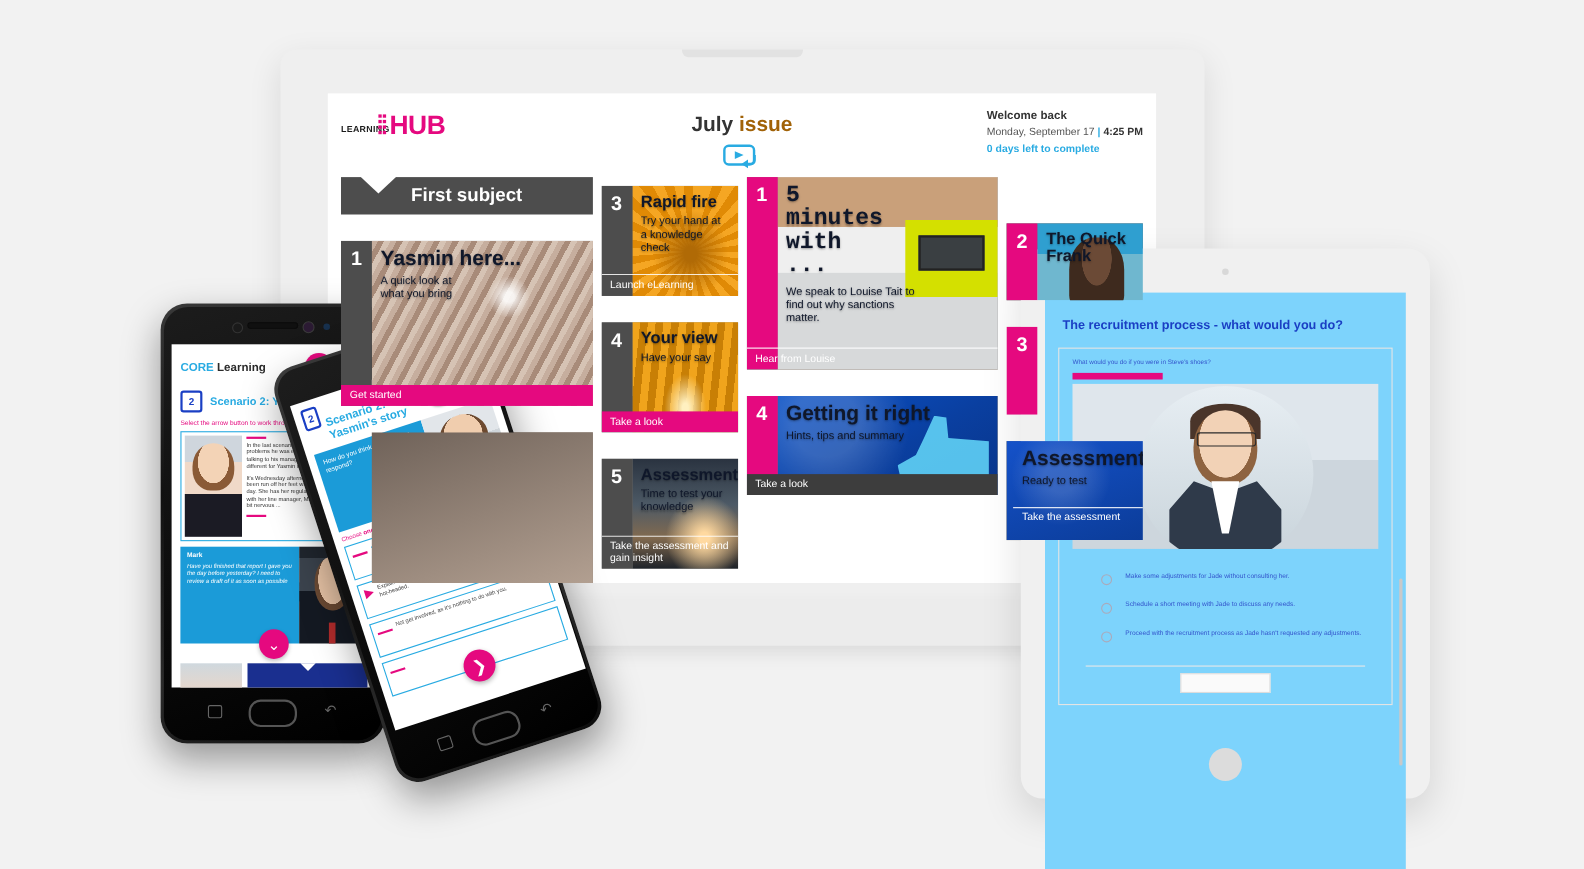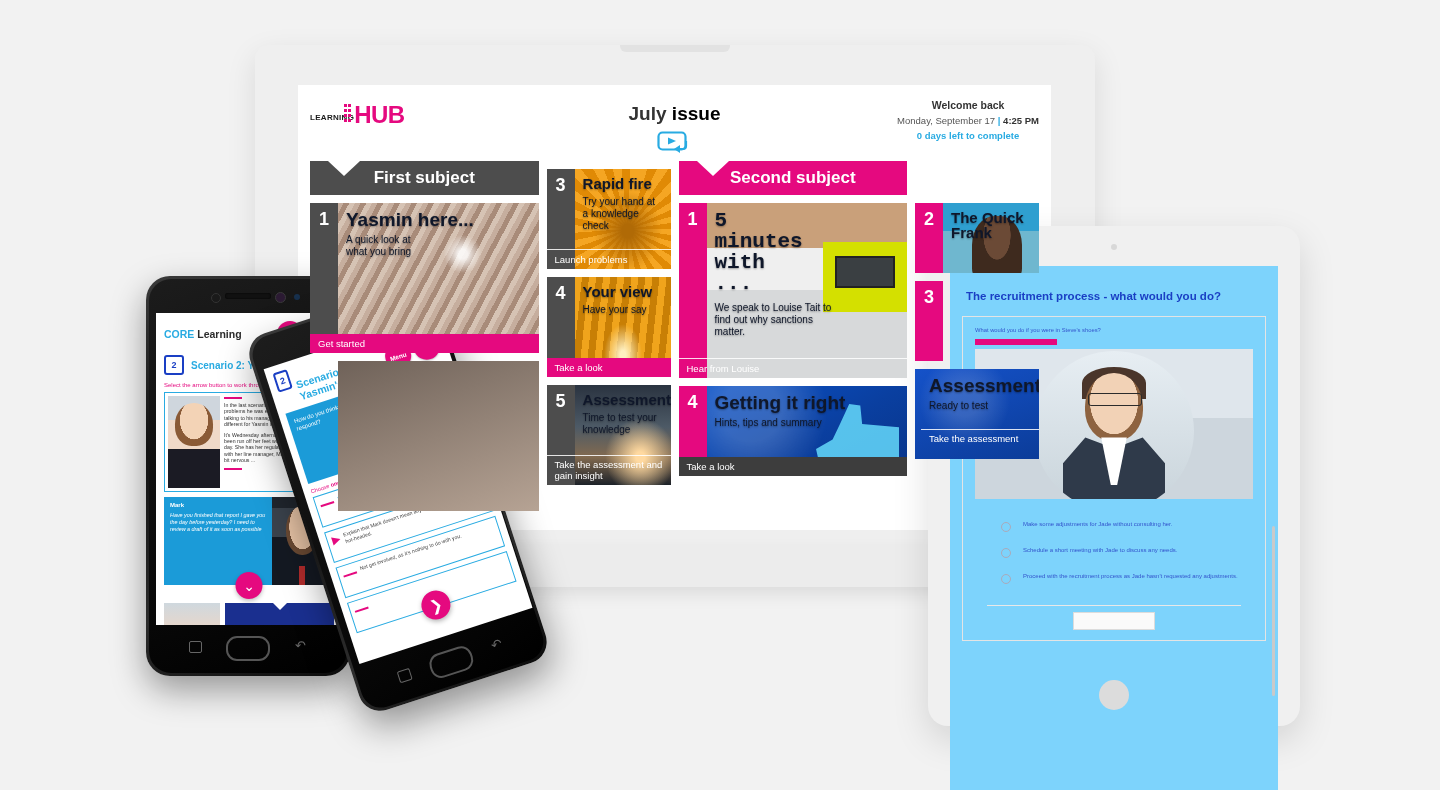--- a/index.html
+++ b/index.html
@@ -38,34 +38,34 @@
     font-size:8px;font-weight:bold;color:#1a1a1a;letter-spacing:.3px;
     margin-bottom:3px;
   }
   .logo-hub{position:relative;font-size:24px;font-weight:bold;color:#e5097f;line-height:20px;letter-spacing:-.5px;}
   .logo-dots{position:absolute;left:-10px;top:-1px;width:8px;height:20px;}
   .logo-dots i{position:absolute;width:3px;height:3px;background:#e5097f;display:block;}
   .issue-title{
     position:absolute;left:0;right:0;top:18px;text-align:center;
     font-size:19px;font-weight:bold;color:#333;
   }
-  .issue-title .hl{color:#000000;}
+  .issue-title .hl{color:#a16207;}
   .video-icon{
     position:absolute;left:50%;transform:translateX(-50%);top:46px;
   }
-  .welcome{position:absolute;right:12px;top:14px;text-align:center;line-height:13px;}
+  .welcome{position:absolute;right:12px;top:14px;text-align:left;line-height:13px;}
   .welcome .wb{font-size:10.5px;font-weight:bold;color:#333;}
   .welcome .dt{font-size:9.5px;color:#555;margin-top:2px;}
   .welcome .dt b{color:#333;}
   .welcome .dt .sep{color:#29abe2;font-weight:bold;}
   .welcome .days{font-size:9.5px;font-weight:bold;color:#29abe2;margin-top:2px;}
 
   
   .hub-body{position:relative;padding:4px 12px 0 12px;display:flex;gap:8px;}
-  .col{display:flex;flex-direction:column;gap:8px;}
+  .col{display:flex;flex-direction:column;gap:24px;}
   .col-w-wide{width:236px;}
   .col-w-narrow{width:128px;}
 
   .subject-banner{
     position:relative;height:34px;display:flex;align-items:center;justify-content:center;
     color:#fff;font-size:17px;font-weight:bold;
   }
   .subject-banner.dark{background:#4d4d4d;}
   .subject-banner.pink{background:#e5097f;}
   .banner-notch{
@@ -372,21 +372,21 @@
         </div>
 
         <div class="col col-w-narrow" style="padding-top:0">
           <div class="tile" style="height:100px;margin-top:8px">
             <div class="tile-art art-orange1"></div>
             <div class="tile-num dark">3</div>
             <div class="tile-inner">
               <div class="tile-title sm">Rapid fire</div>
               <div class="tile-sub">Try your hand at a knowledge check</div>
             </div>
-            <div class="tile-cta clearline">Launch problems</div>
+            <div class="tile-cta clearline">Launch eLearning</div>
           </div>
           <div class="tile" style="height:100px">
             <div class="tile-art art-orange2"></div>
             <div class="tile-num dark">4</div>
             <div class="tile-inner">
               <div class="tile-title sm">Your view</div>
               <div class="tile-sub">Have your say</div>
             </div>
             <div class="tile-cta pink">Take a look</div>
           </div>
@@ -395,24 +395,20 @@
             <div class="tile-num dark">5</div>
             <div class="tile-inner">
               <div class="tile-title sm">Assessment</div>
               <div class="tile-sub">Time to test your knowledge</div>
             </div>
             <div class="tile-cta clearline two">Take the assessment and gain insight</div>
           </div>
         </div>
 
         <div class="col col-w-wide">
-          <div class="subject-banner pink">
-            <span class="banner-notch"></span>
-            <span>Second subject</span>
-          </div>
           <div class="tile" style="height:175px">
             <div class="tile-art art-office"></div>
             <div class="tile-num pink">1</div>
             <div class="tile-inner">
               <div class="tile-title big" style="max-width:90px">5 minutes with ...</div>
               <div class="tile-sub" style="max-width:118px;margin-top:8px">We speak to Louise Tait to find out why sanctions matter.</div>
             </div>
             <div class="tile-cta clearline">Hear from Louise</div>
           </div>
           <div class="tile" style="height:90px">

